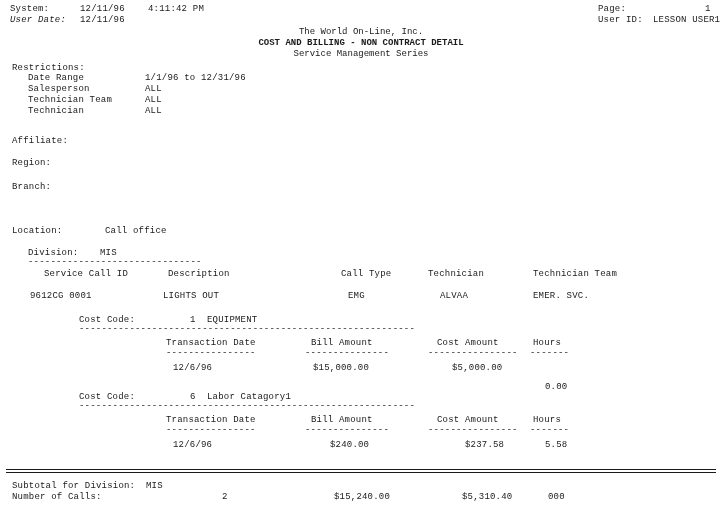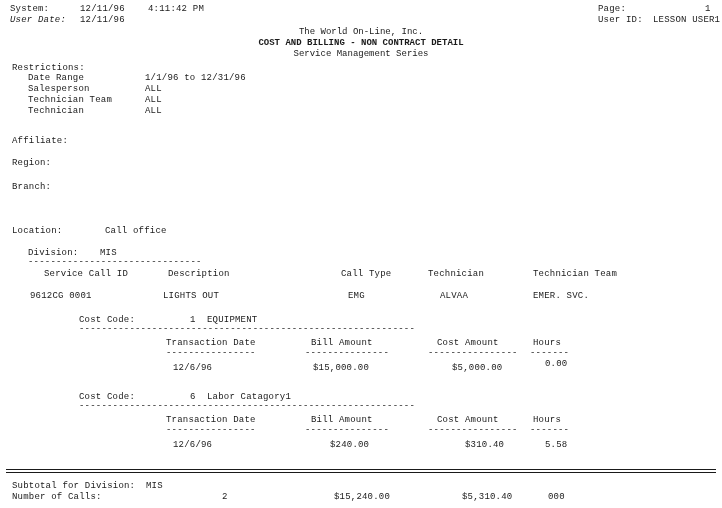--- a/index.html
+++ b/index.html
@@ -120,40 +120,40 @@
   <div class="row" style="top:338px; left:533px;">Hours</div>
 
   <div class="row dashes" style="top:348px; left:166px;">----------------</div>
   <div class="row dashes" style="top:348px; left:305px;">---------------</div>
   <div class="row dashes" style="top:348px; left:428px;">----------------</div>
   <div class="row dashes" style="top:348px; left:530px;">-------</div>
 
   <div class="row" style="top:363px; left:173px;">12/6/96</div>
   <div class="row" style="top:363px; left:313px;">$15,000.00</div>
   <div class="row" style="top:363px; left:452px;">$5,000.00</div>
-  <div class="row" style="top:359px; left:545px;text-align:right;">0.00</div>
+  <div class="row" style="top:382px; left:545px;text-align:right;">0.00</div>
 
   <div class="row" style="top:392px; left:79px;">Cost Code:</div>
   <div class="row" style="top:392px; left:190px;">6</div>
   <div class="row" style="top:392px; left:207px;">Labor Catagory1</div>
   <div class="row dashes" style="top:401px; left:79px;">------------------------------------------------------------</div>
 
   <div class="row" style="top:415px; left:166px;">Transaction Date</div>
   <div class="row" style="top:415px; left:311px;">Bill Amount</div>
   <div class="row" style="top:415px; left:437px;">Cost Amount</div>
   <div class="row" style="top:415px; left:533px;">Hours</div>
 
   <div class="row dashes" style="top:425px; left:166px;">----------------</div>
   <div class="row dashes" style="top:425px; left:305px;">---------------</div>
   <div class="row dashes" style="top:425px; left:428px;">----------------</div>
   <div class="row dashes" style="top:425px; left:530px;">-------</div>
 
   <div class="row" style="top:440px; left:173px;">12/6/96</div>
   <div class="row" style="top:440px; left:330px;">$240.00</div>
-  <div class="row" style="top:440px; left:465px;">$310.40</div>
+  <div class="row" style="top:440px; left:465px;">$237.58</div>
   <div class="row" style="top:440px; left:545px;">5.58</div>
 
   <div class="rule" style="top:469px; left:6px; width:710px;"></div>
   <div class="rule" style="top:472px; left:6px; width:710px;"></div>
 
   <div class="row" style="top:481px; left:12px;">Subtotal for Division:</div>
   <div class="row" style="top:481px; left:146px;">MIS</div>
 
   <div class="row" style="top:492px; left:12px;">Number of Calls:</div>
   <div class="row" style="top:492px; left:222px;">2</div>

